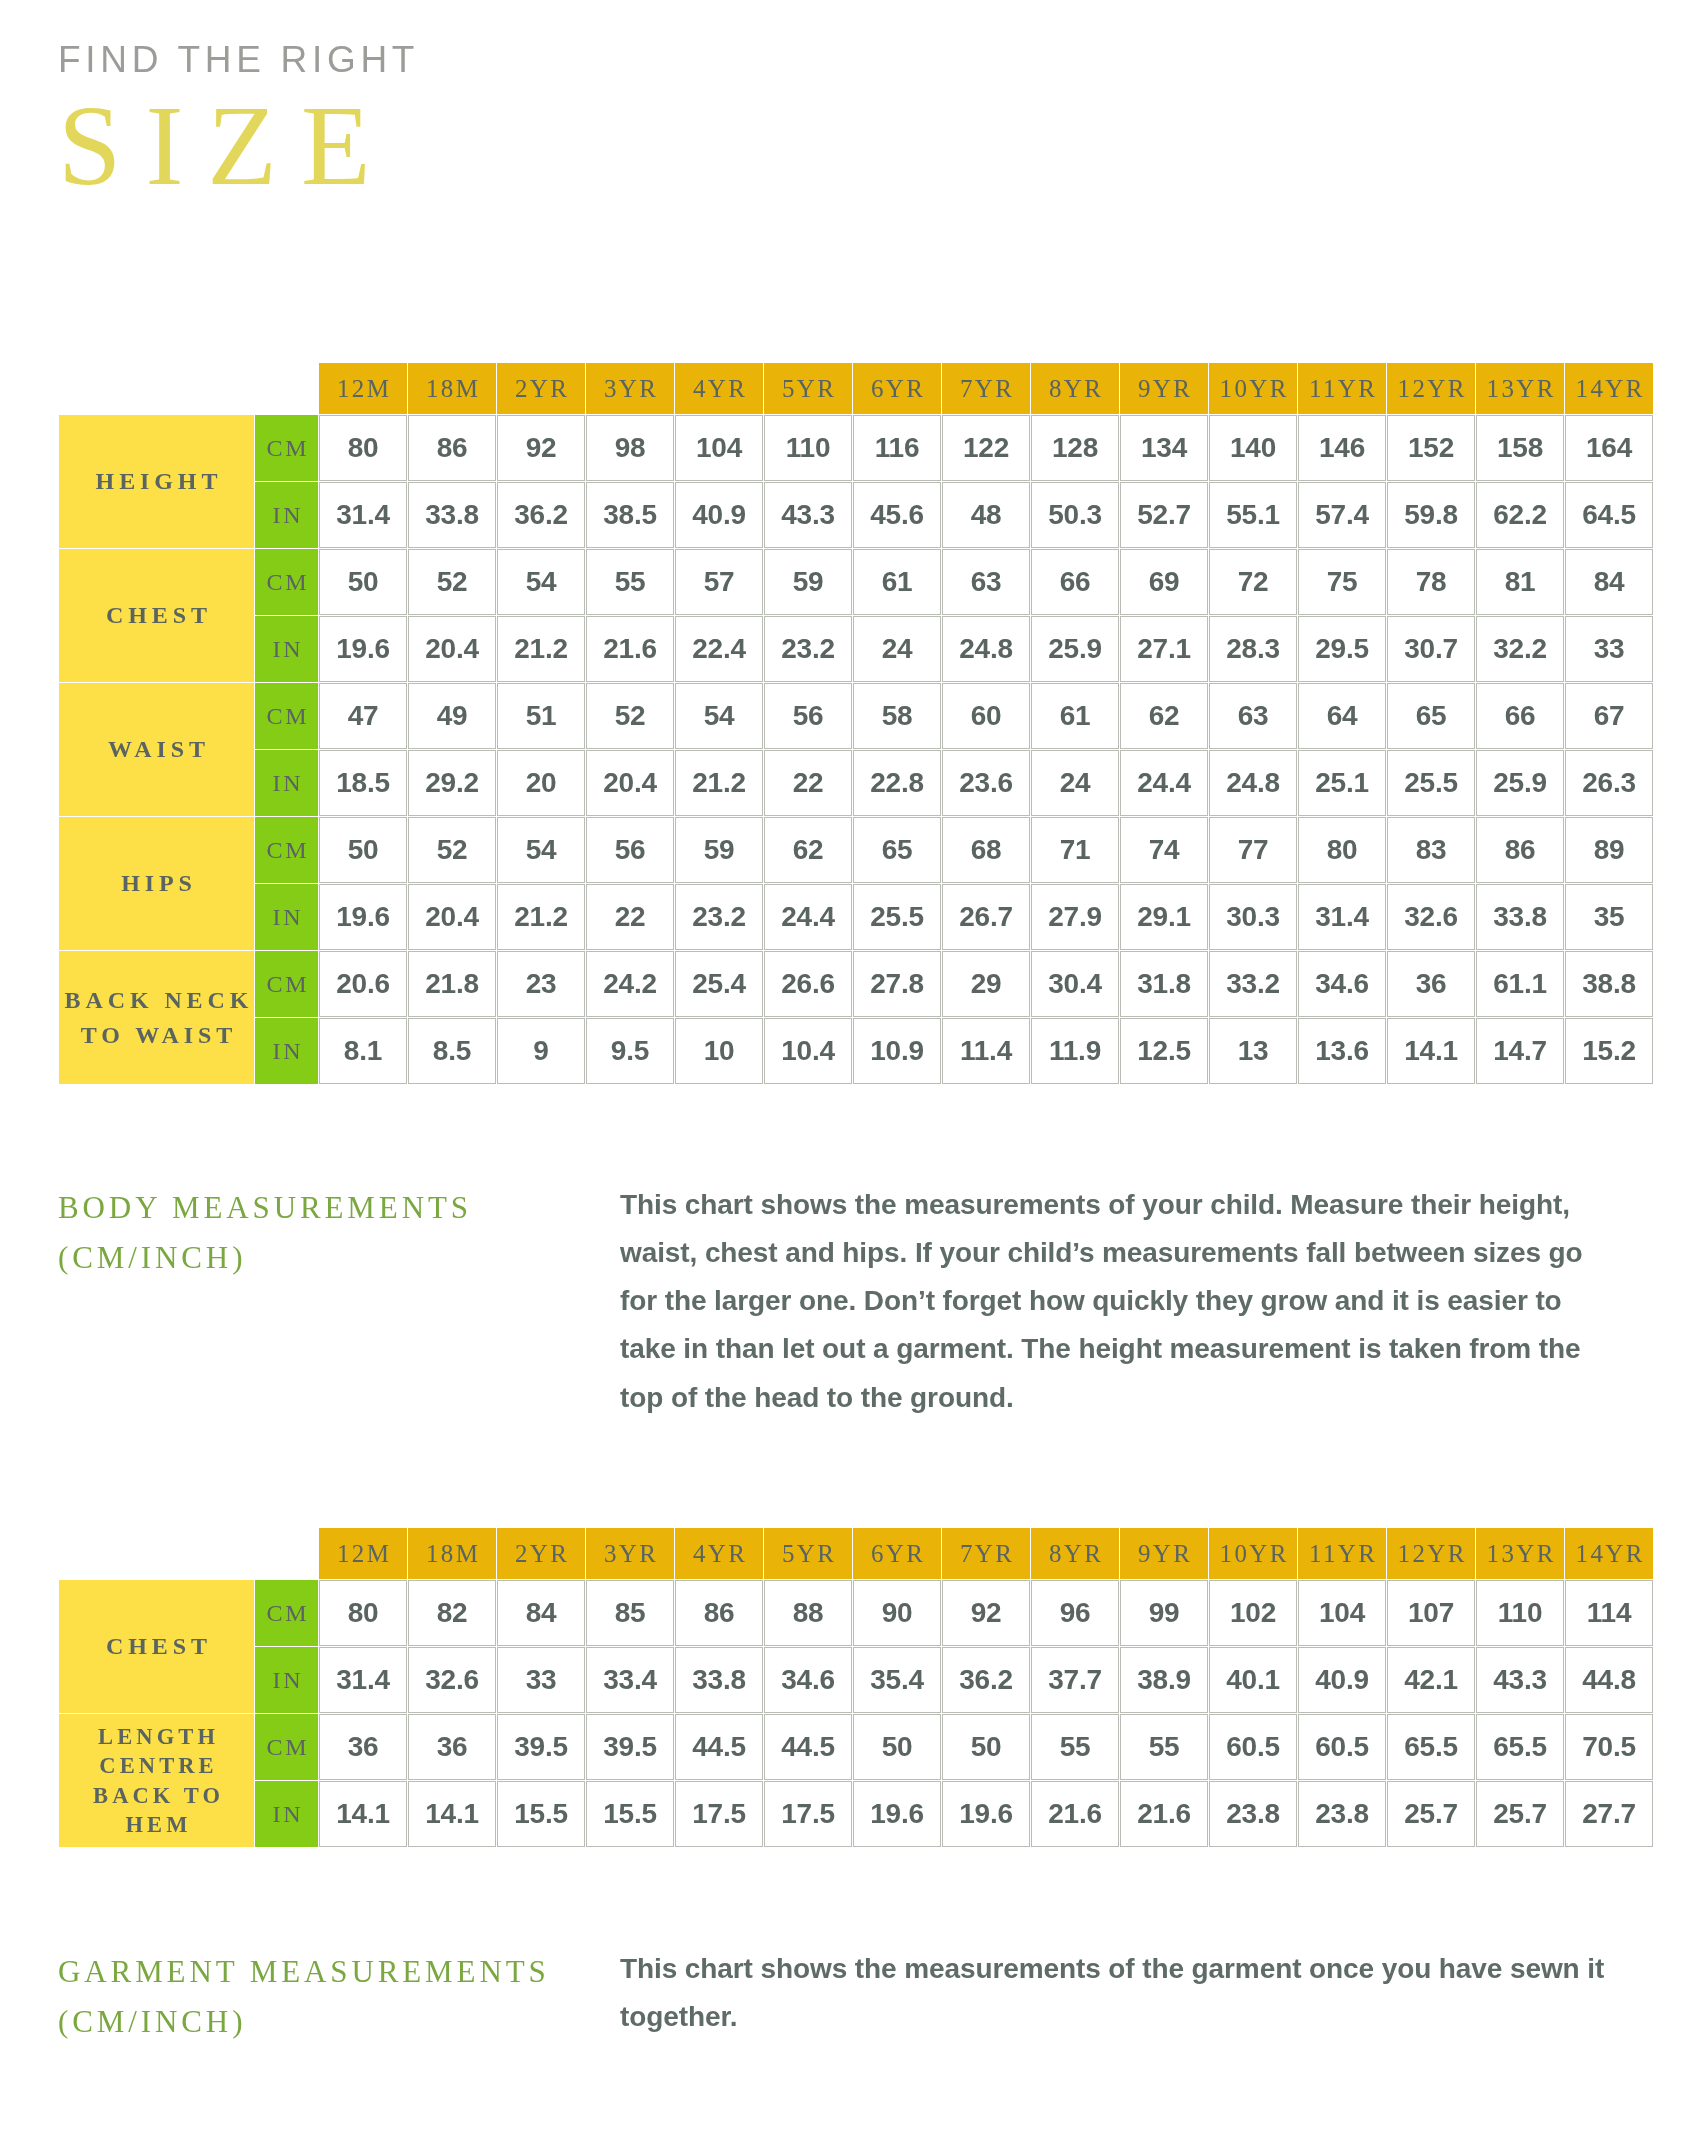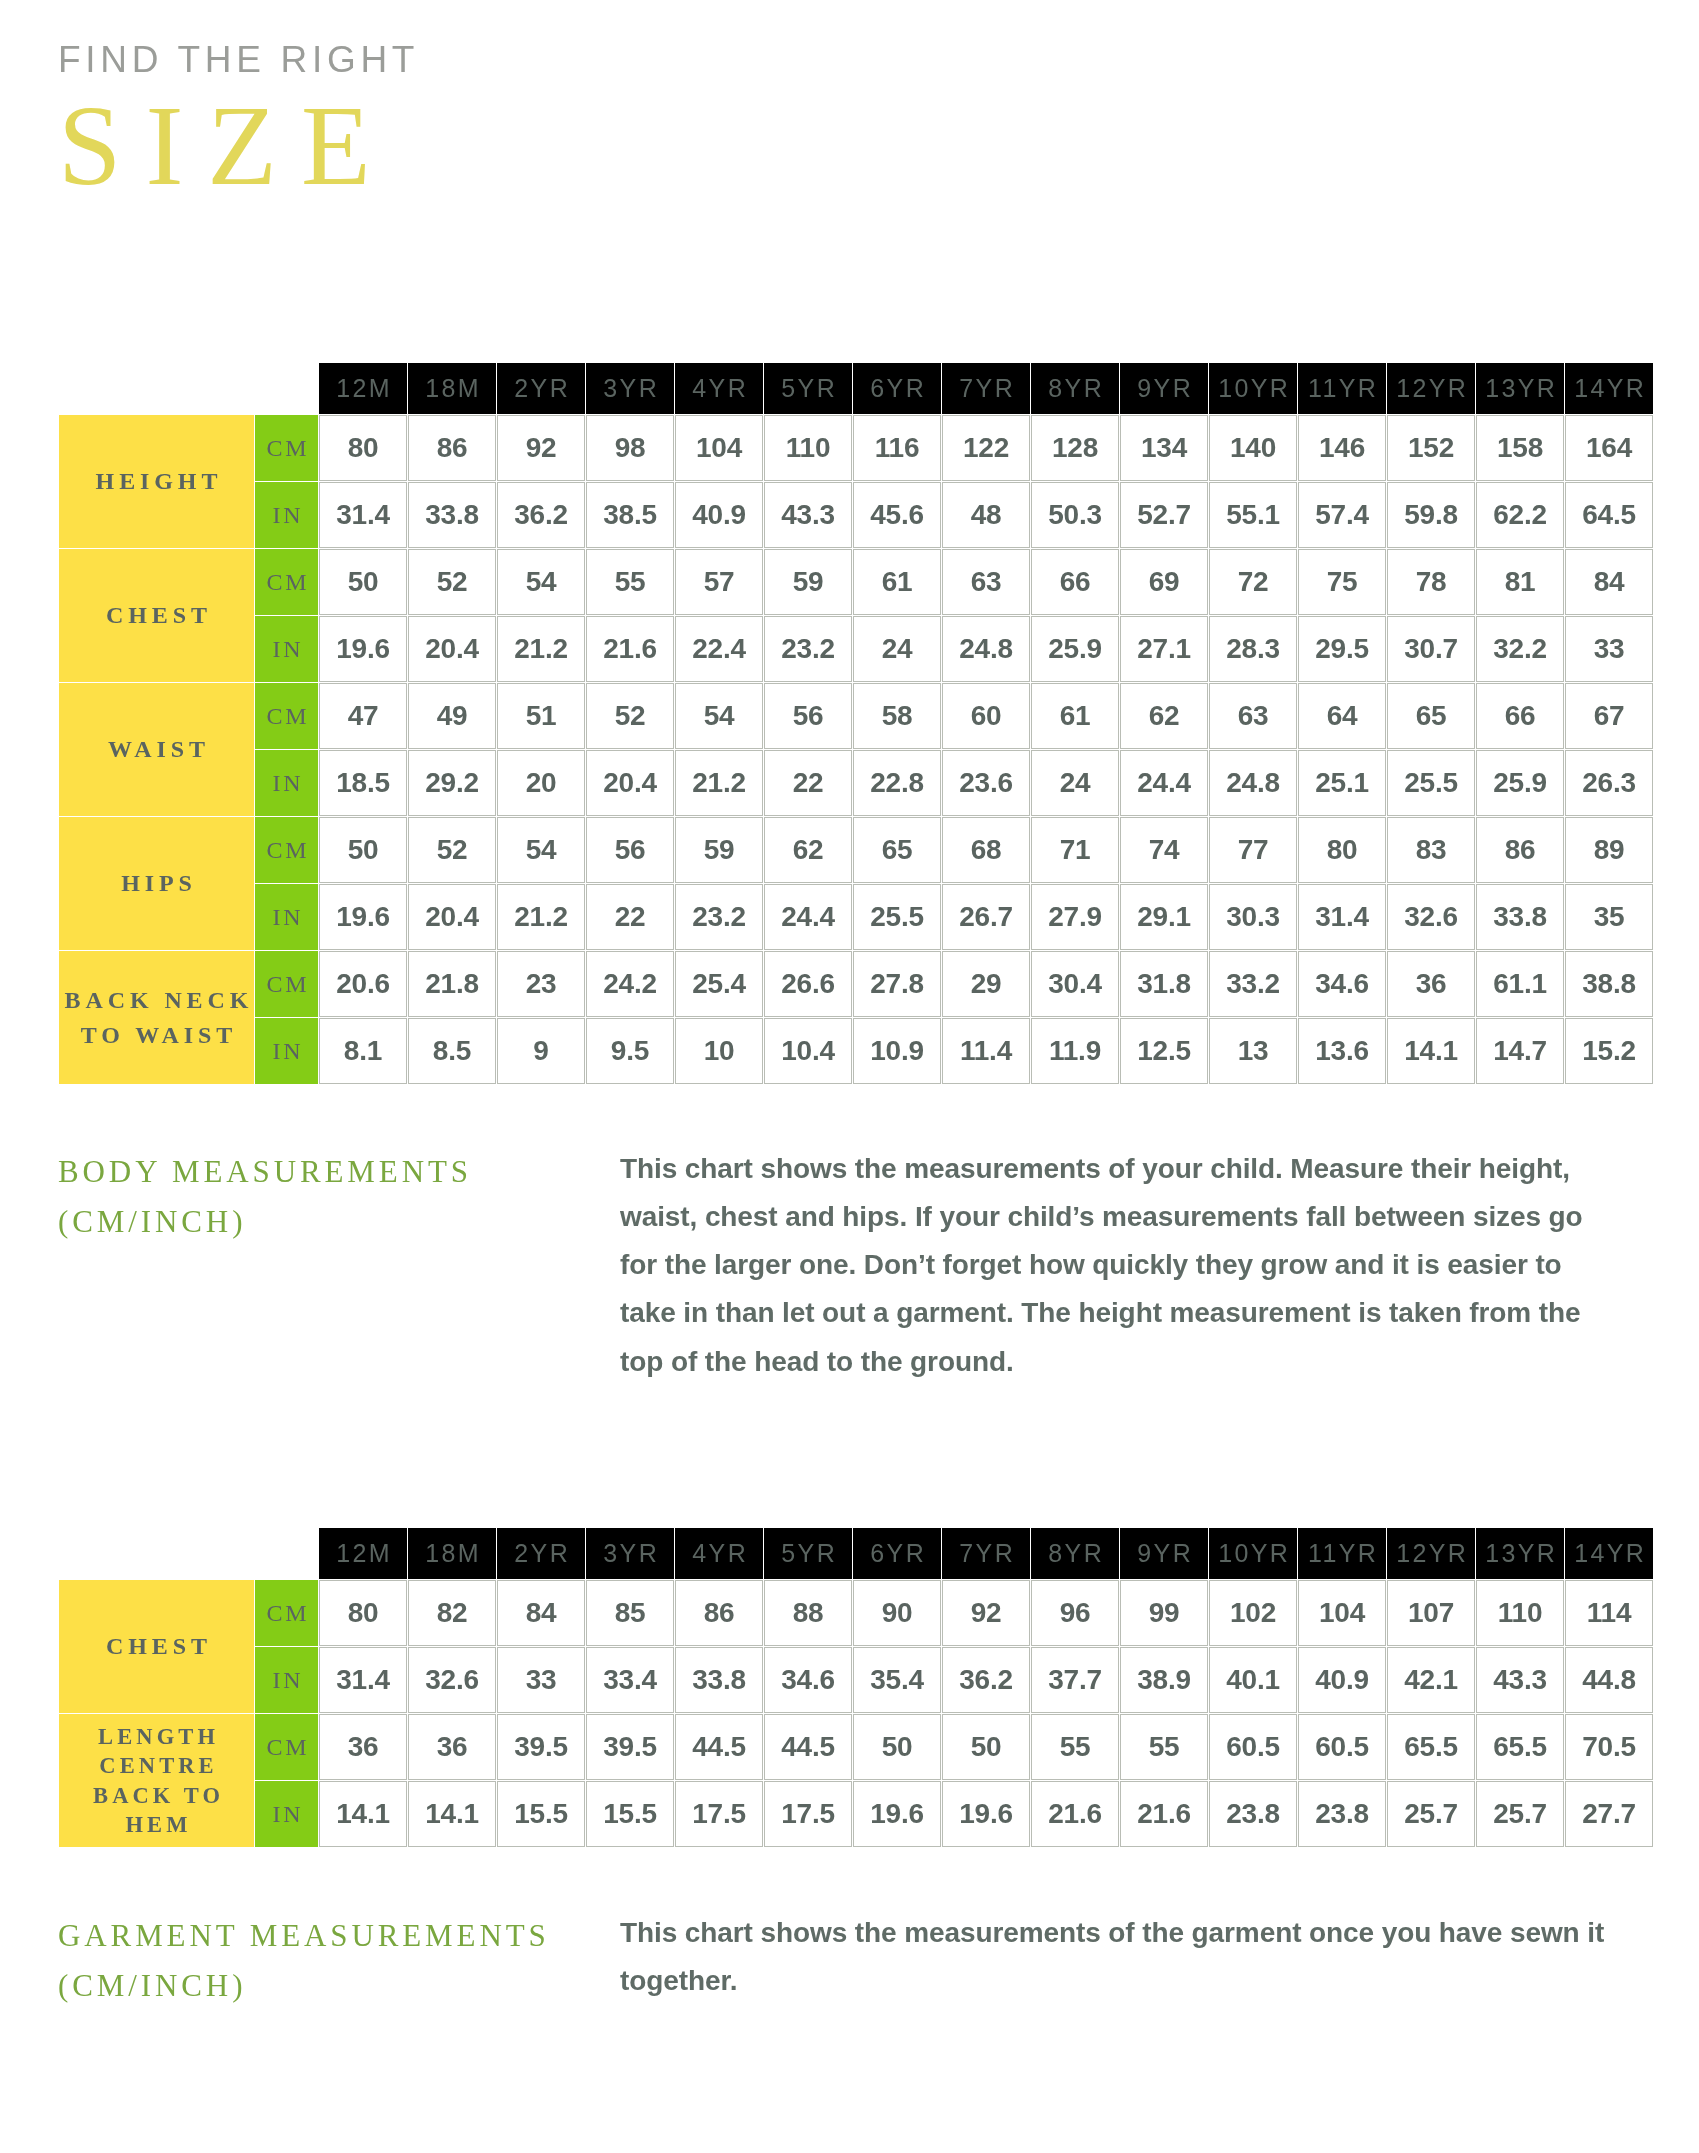--- a/index.html
+++ b/index.html
@@ -67,23 +67,23 @@
   }
 
   
   col.c-label { width: 195px; }
   col.c-unit  { width: 63px; }
   col.c-size  { width: 88px; }
 
   
   .hdr-spacer { background: transparent; border: none; }
   th.size-head {
-    background: #000000;
+    background: #eab308;
     color: #5a6460;
-    font-family: Liberation Sans, sans-serif;
+    font-family: Liberation Serif, serif;
     font-size: 25px;
     letter-spacing: 2.4px;
     font-weight: 400;
     height: 51px;
     text-indent: 2.4px;
   }
 
   
   td.row-label {
     background: #fde047;
@@ -115,21 +115,21 @@
     border: 0.9px solid #b9bdb5;
     color: #5a6460;
     font-family: "Liberation Sans", sans-serif;
     font-size: 28px;
     font-weight: 700;
     height: 66px;
     letter-spacing: -0.2px;
   }
 
   
-  .caption-block { position: absolute; display: flex; }
+  .caption-block { position: absolute; display: flex; margin-top: 36px; }
   #body-caption    { left: 58px; top: 1145px; width: 1593px; }
   #garment-caption { left: 58px; top: 1909px; width: 1593px; }
 
   .cap-title {
     width: 562px;
     flex: none;
     font-family: "Liberation Serif", serif;
     font-size: 31px;
     letter-spacing: 3.9px;
     color: #7aa73f;

